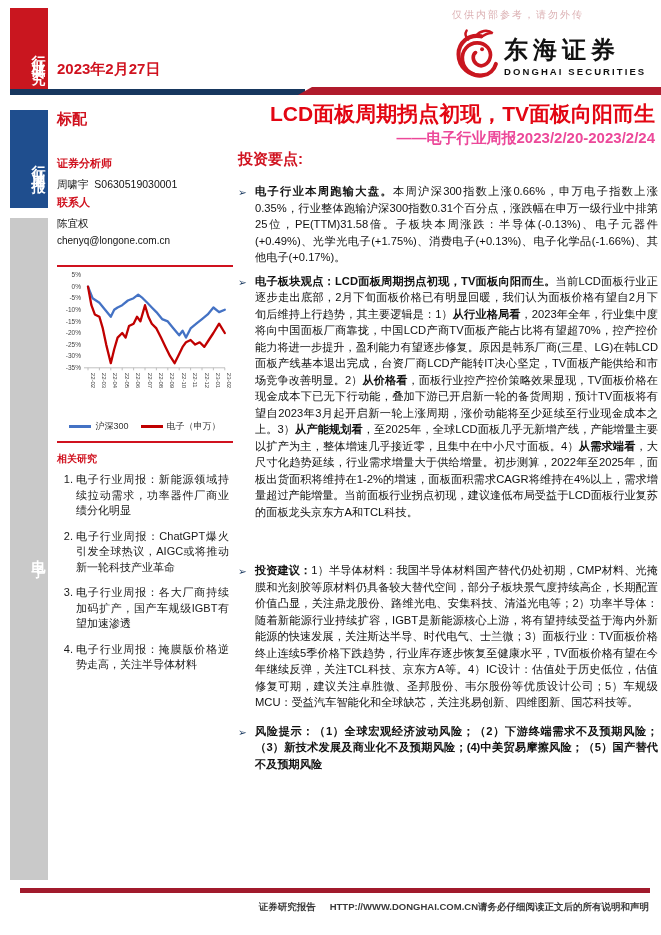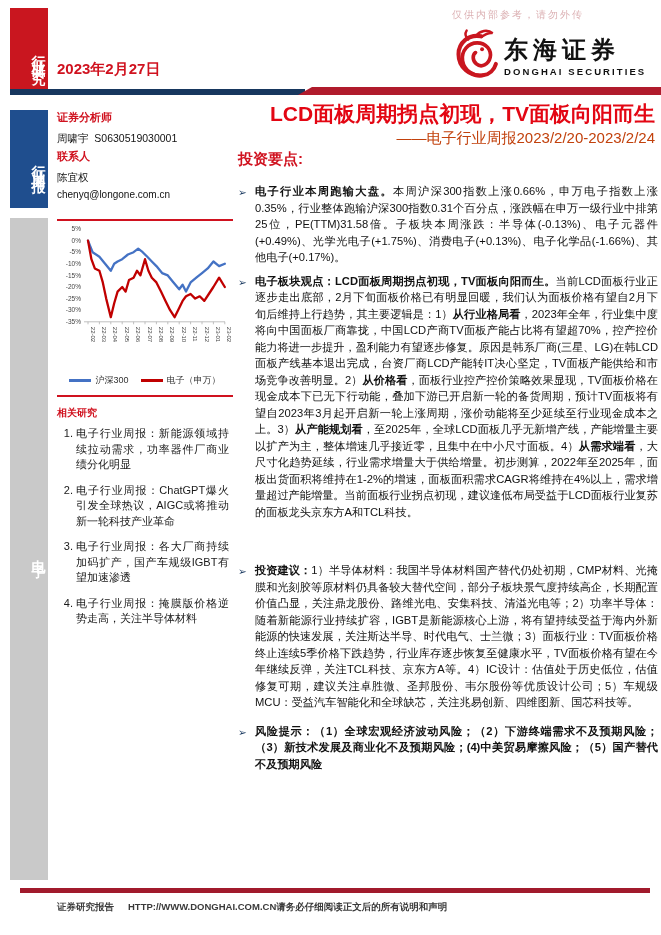--- a/index.html
+++ b/index.html
@@ -18,21 +18,21 @@
   
   .date{position:absolute;left:57px;top:60px;font-size:15px;font-weight:700;color:#d0121f;}
   .logo{position:absolute;left:452px;top:28px;display:flex;align-items:center;}
   .logo-txt .cn{font-size:24px;font-weight:700;color:#111;letter-spacing:5px;line-height:1.1;}
   .logo-txt .en{font-size:9.5px;font-weight:700;color:#111;letter-spacing:2.1px;margin-top:2px;}
   .rule-blue{position:absolute;left:10px;top:89px;width:295px;height:6px;background:#17375e;}
   .rule-red{position:absolute;left:298px;top:87px;width:363px;height:8px;background:#b01b2c;
             clip-path:polygon(14px 0,100% 0,100% 100%,0 100%);}
   .title-wrap{position:absolute;left:228px;top:101px;width:427px;text-align:right;}
   .doc-title{font-size:21px;font-weight:700;color:#e30613;line-height:1.2;}
-  .doc-subtitle{font-size:15px;font-weight:400;color:#c2410c;margin-top:3px;}
+  .doc-subtitle{font-size:15px;font-weight:700;color:#ec4899;margin-top:3px;}
   
   .leftcol{position:absolute;left:57px;top:110px;width:176px;}
   .rating{font-size:15px;font-weight:700;color:#d0121f;margin-bottom:27px;}
   .small-red-h{font-size:11px;font-weight:700;color:#d0121f;margin-bottom:4px;}
   .person-row{font-size:10.5px;color:#111;line-height:18px;}
   .email{font-size:10px;color:#111;line-height:18px;}
   .hr-red{border:none;border-top:2px solid #d0121f;margin:15px 0 4px 0;}
   .hr-red2{border:none;border-top:2px solid #d0121f;margin:8px 0 9px 0;}
   .legend{display:flex;justify-content:center;align-items:center;gap:12px;margin-top:17px;}
   .legend-item{display:flex;align-items:center;gap:4px;font-size:9px;color:#333;}
@@ -44,21 +44,21 @@
   .maincol{position:absolute;left:238px;top:150px;width:420px;}
   .section-title{font-size:15px;font-weight:700;color:#d0121f;margin:0 0 14px 0;}
   .bullet{position:relative;padding-left:17px;font-size:11.2px;line-height:16.5px;
           text-align:justify;margin:0 0 7px 0;color:#111;}
   .bullet .mark{position:absolute;left:0;top:1px;font-size:10.5px;color:#17375e;}
   .gap-lg{margin-top:42px;}
   .gap-md{margin-top:12px;}
   
   .footer-line{position:absolute;left:20px;top:888px;width:630px;height:5px;background:#a11a2c;}
   .footer-row{position:absolute;left:57px;right:12px;top:901px;display:flex;
-              justify-content:flex-start;font-size:9.5px;font-weight:700;color:#3a3a3a;}
+              justify-content:flex-end;font-size:9.5px;font-weight:700;color:#3a3a3a;}
   .footer-left{display:flex;gap:14px;}
   
   .chart-wrap{margin-top:2px;}
   svg text{font-family:"Liberation Sans","DejaVu Sans",sans-serif;}
 </style>
 </head>
 <body>
 
 <div class="page">
 
@@ -96,20 +96,21 @@
 
   <div class="rule-blue"></div>
   <div class="rule-red"></div>
 
   <div class="title-wrap">
     <div class="doc-title">LCD面板周期拐点初现，TV面板向阳而生</div>
     <div class="doc-subtitle">——电子行业周报2023/2/20-2023/2/24</div>
   </div>
 
   <div class="leftcol">
+    <div class="rating">标配</div>
 
     <div class="small-red-h">证券分析师</div>
     <div class="person-row">
       <span>周啸宇</span>&nbsp;&nbsp;<span>S0630519030001</span>
     </div>
 
     <div class="small-red-h" style="margin-top:2px;">联系人</div>
     <div class="person-row">陈宜权</div>
     <div class="email">chenyq@longone.com.cn</div>
 

